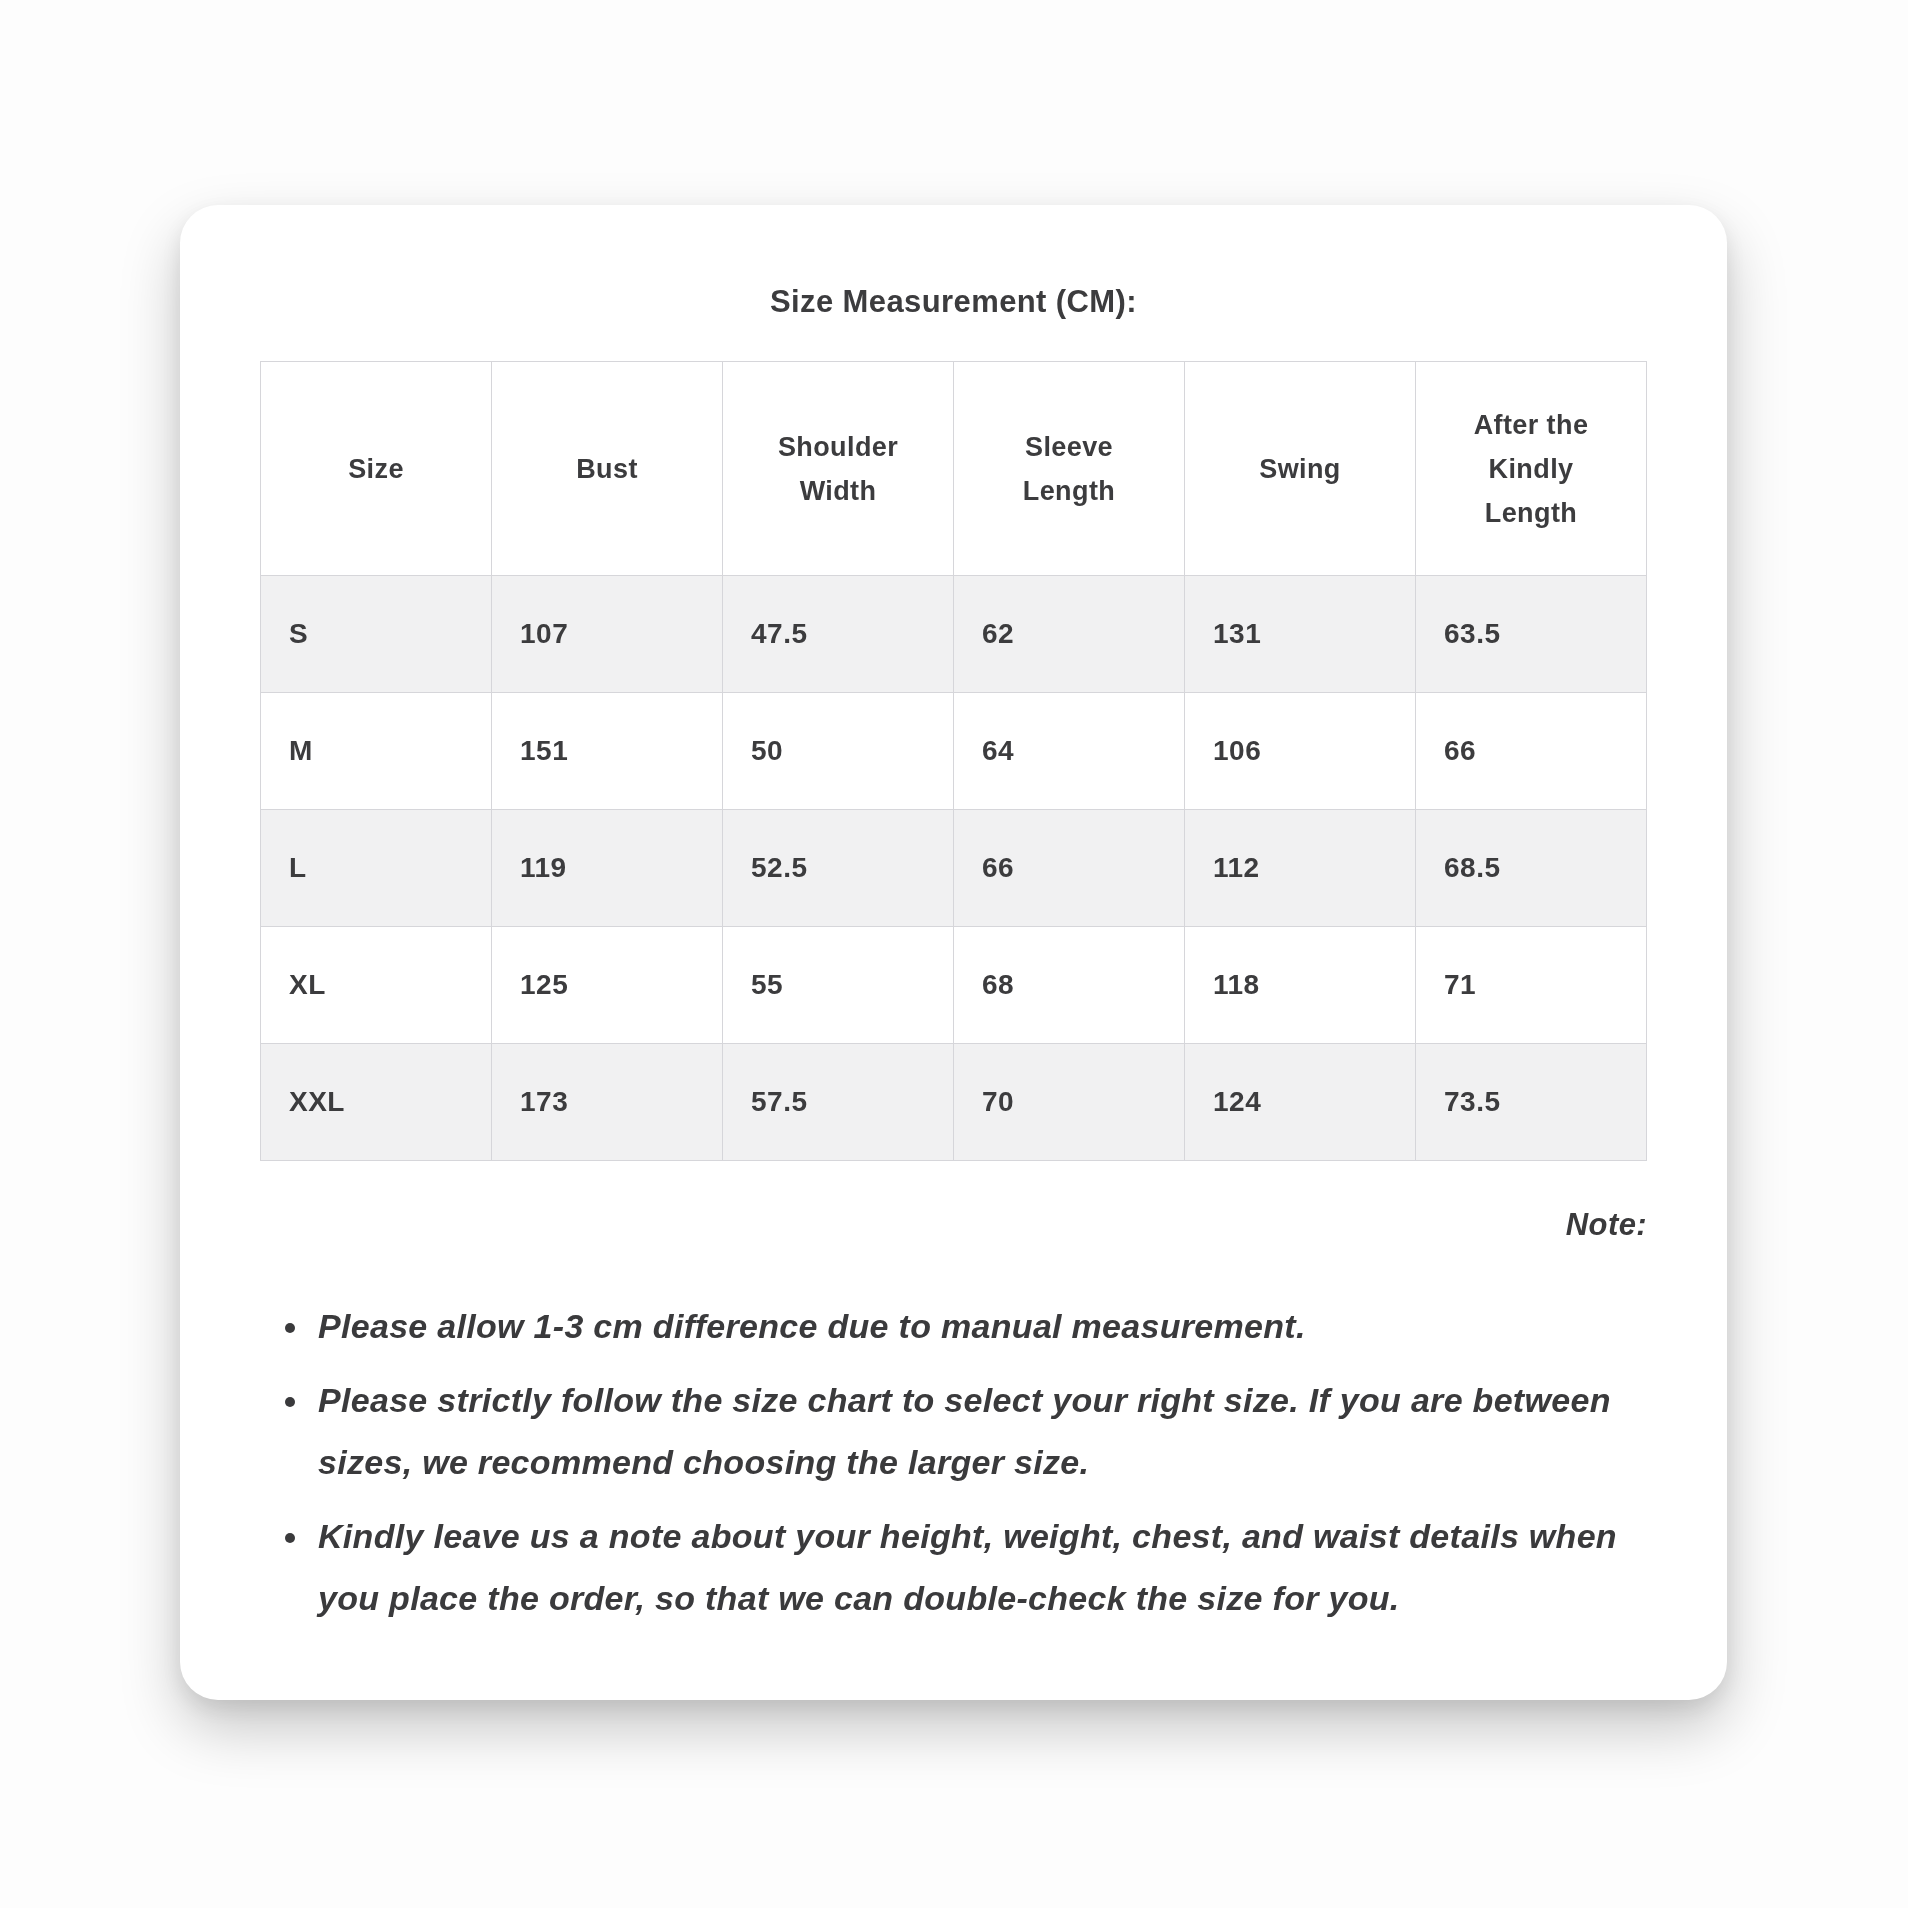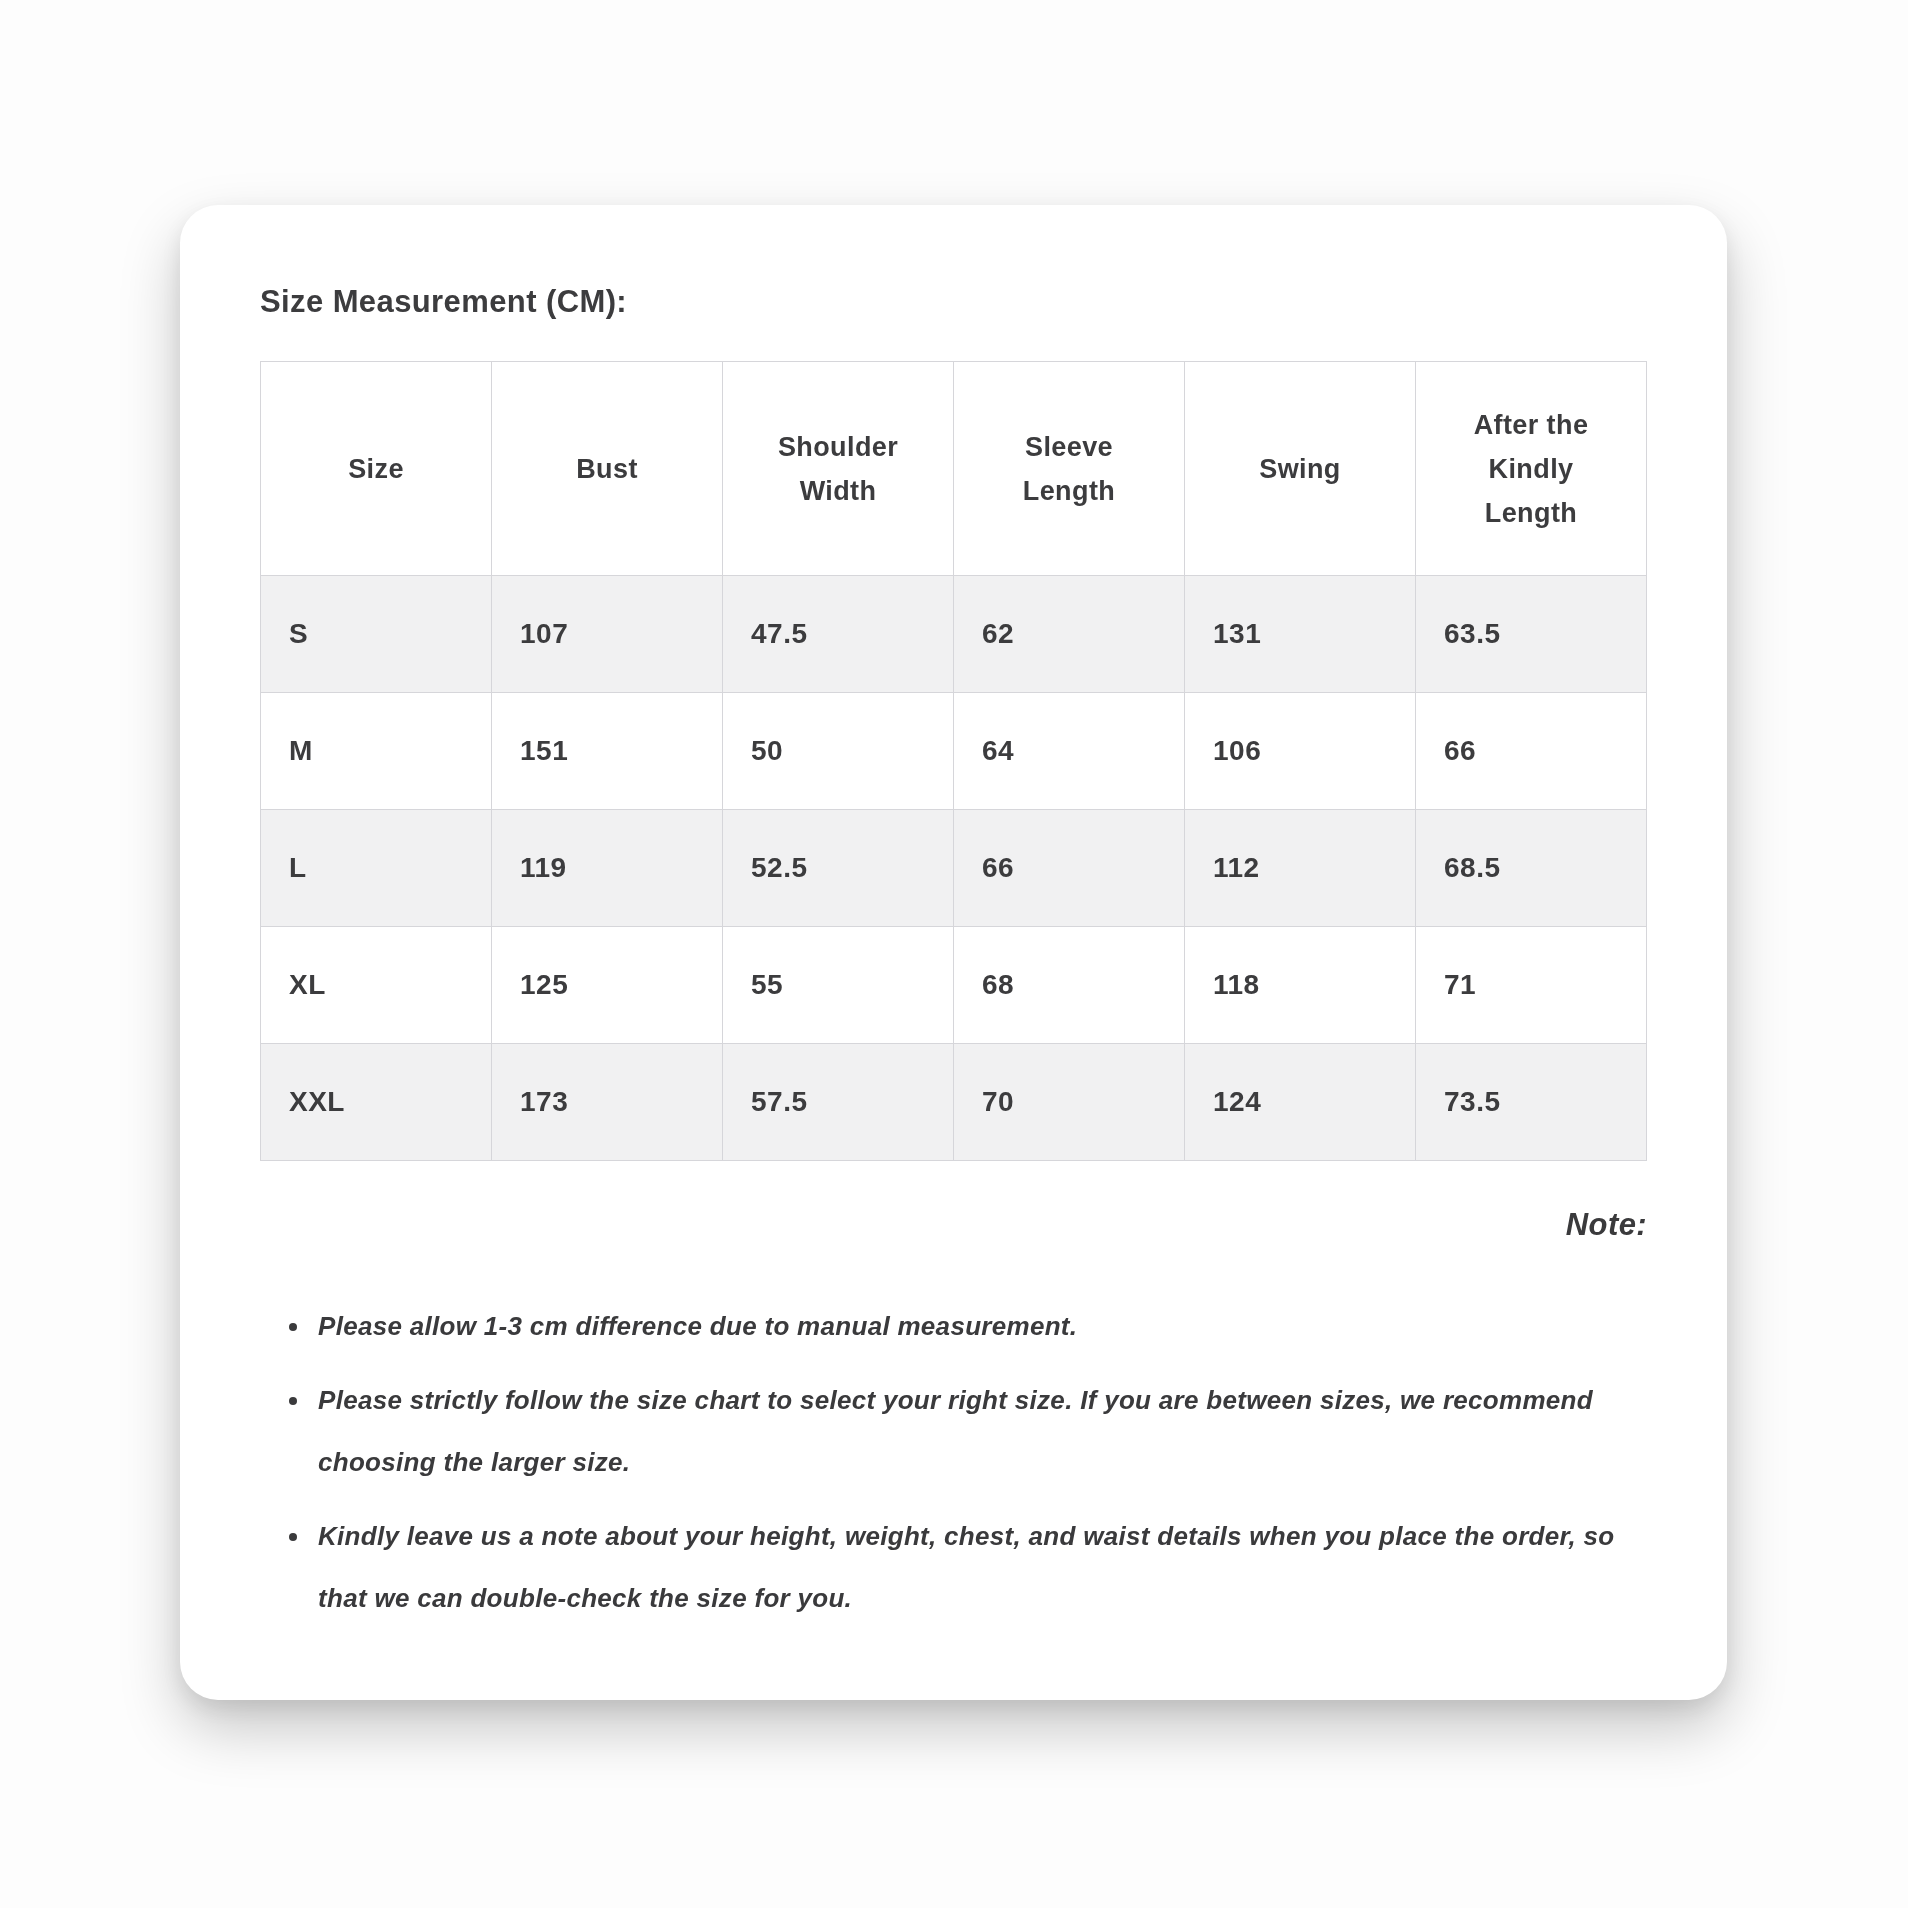--- a/index.html
+++ b/index.html
@@ -18,20 +18,21 @@
     top: 205px;
     width: 1547px;
     height: 1495px;
     background: #ffffff;
     border-radius: 38px;
     box-shadow: 0 28px 60px rgba(0,0,0,0.22), 0 8px 20px rgba(0,0,0,0.08);
     box-sizing: border-box;
     padding: 76px 80px 0 80px;
   }
   .title {
+    text-align: center;
     font-size: 31px;
     line-height: 42px;
     font-weight: 700;
     color: #3c3c3e;
     letter-spacing: 0.4px;
     margin: 0;
   }
   table.size-table {
     width: 100%;
     border-collapse: collapse;
@@ -71,21 +72,21 @@
     font-style: italic;
     color: #3a3a3c;
     letter-spacing: 0.4px;
     text-align: right;
   }
   ul.note-list {
     margin: 52px 0 0 0;
     padding: 0 0 0 52px;
   }
   ul.note-list li {
-    font-size: 26px;
+    font-size: 34px;
     font-weight: 700;
     font-style: italic;
     color: #3a3a3c;
     line-height: 62px;
     letter-spacing: 0.3px;
     margin-bottom: 12px;
     padding-left: 6px;
   }
 </style>
 </head>

